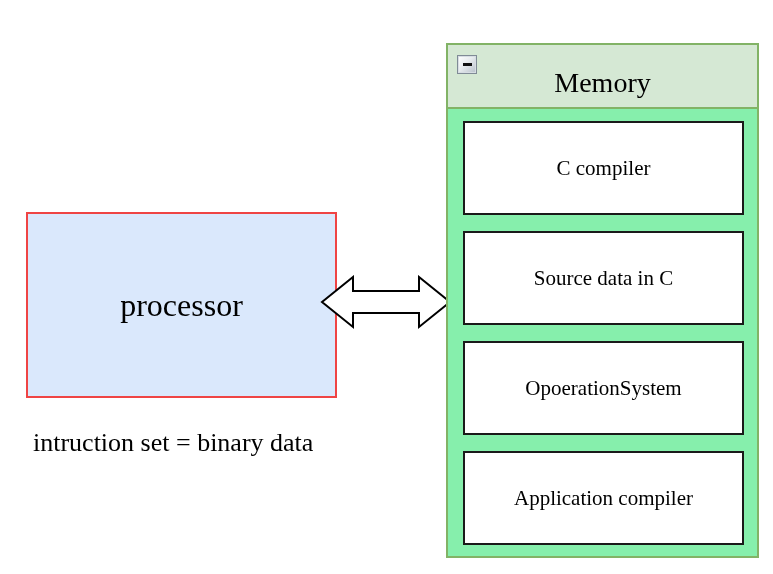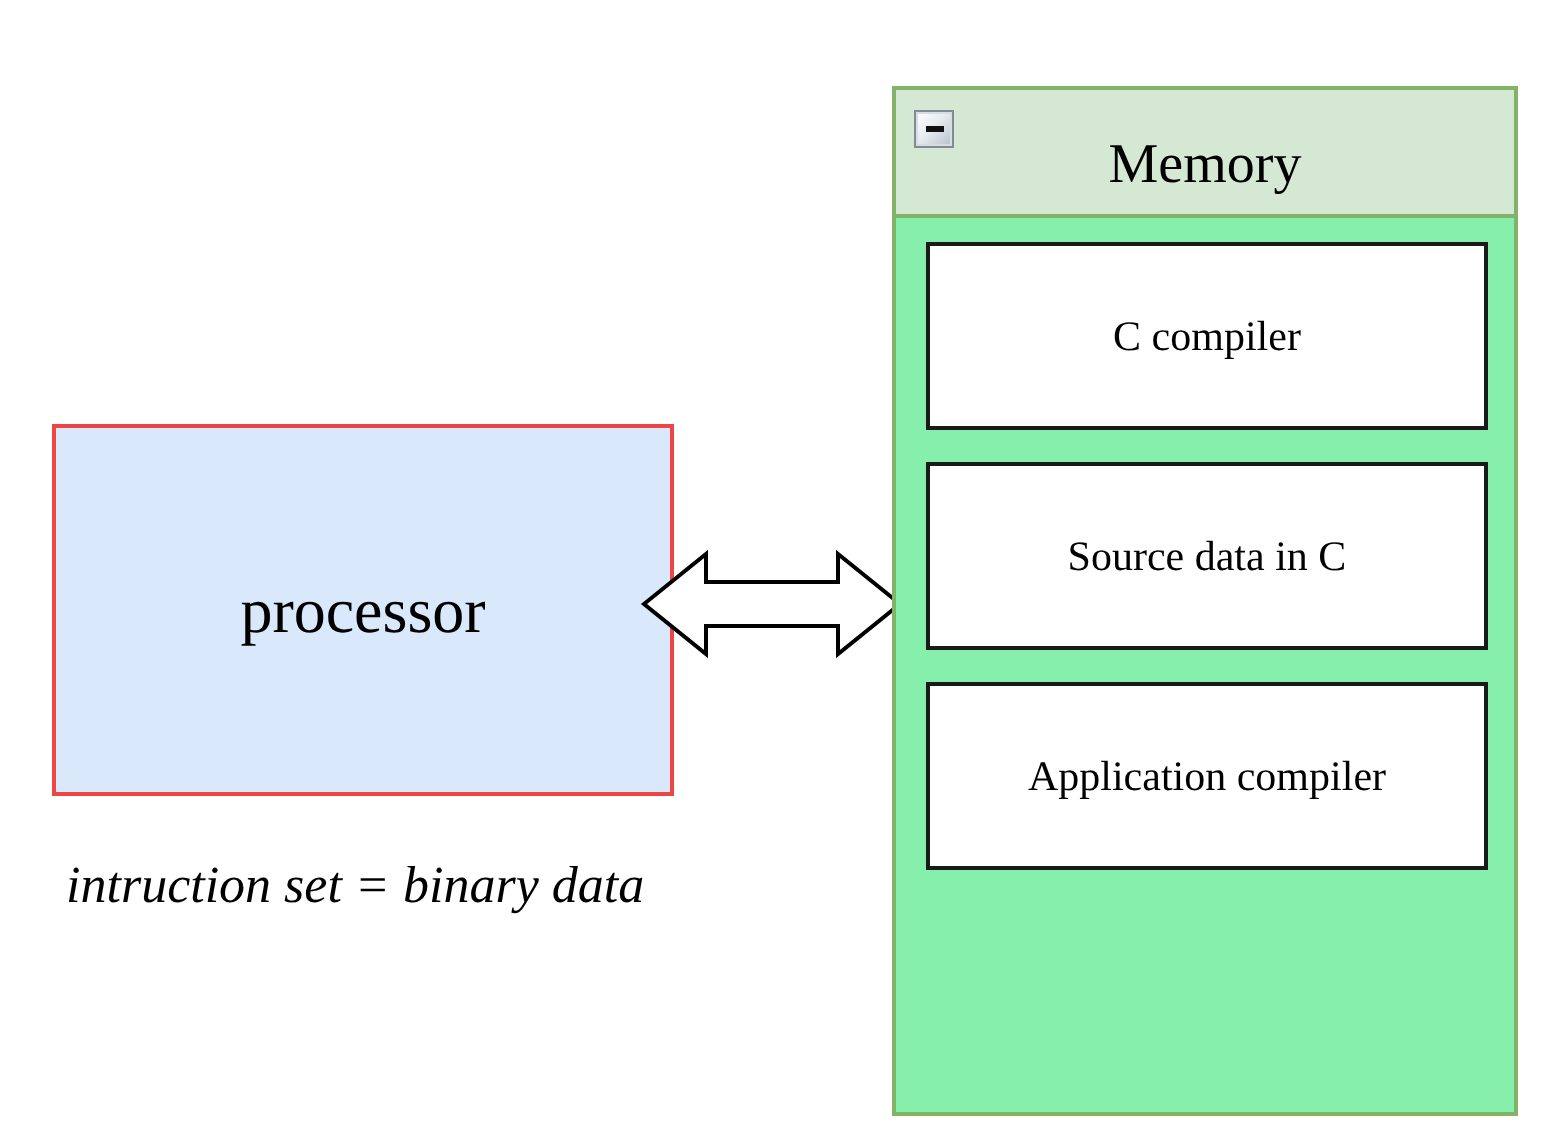--- a/index.html
+++ b/index.html
@@ -37,21 +37,20 @@
   }
 
   
   .caption {
     position: absolute;
     left: 33px;
     top: 428px;
     font-size: 26px;
     color: #000000;
     white-space: nowrap;
-    font-style: italic;
   }
 
   
   .arrow-wrap {
     position: absolute;
     left: 320px;
     top: 275px;
     width: 132px;
     height: 56px;
   }
@@ -152,18 +151,21 @@
       <span class="memory-title">Memory</span>
     </div>
     <div class="memory-body">
       <div class="memory-block">
         <span class="memory-block-label">C compiler</span>
       </div>
       <div class="memory-block">
         <span class="memory-block-label">Source data in C</span>
       </div>
       <div class="memory-block">
+        <span class="memory-block-label">OpoerationSystem</span>
+      </div>
+      <div class="memory-block">
         <span class="memory-block-label">Application compiler</span>
       </div>
     </div>
   </div>
 
 </div>
 
 </body></html>

